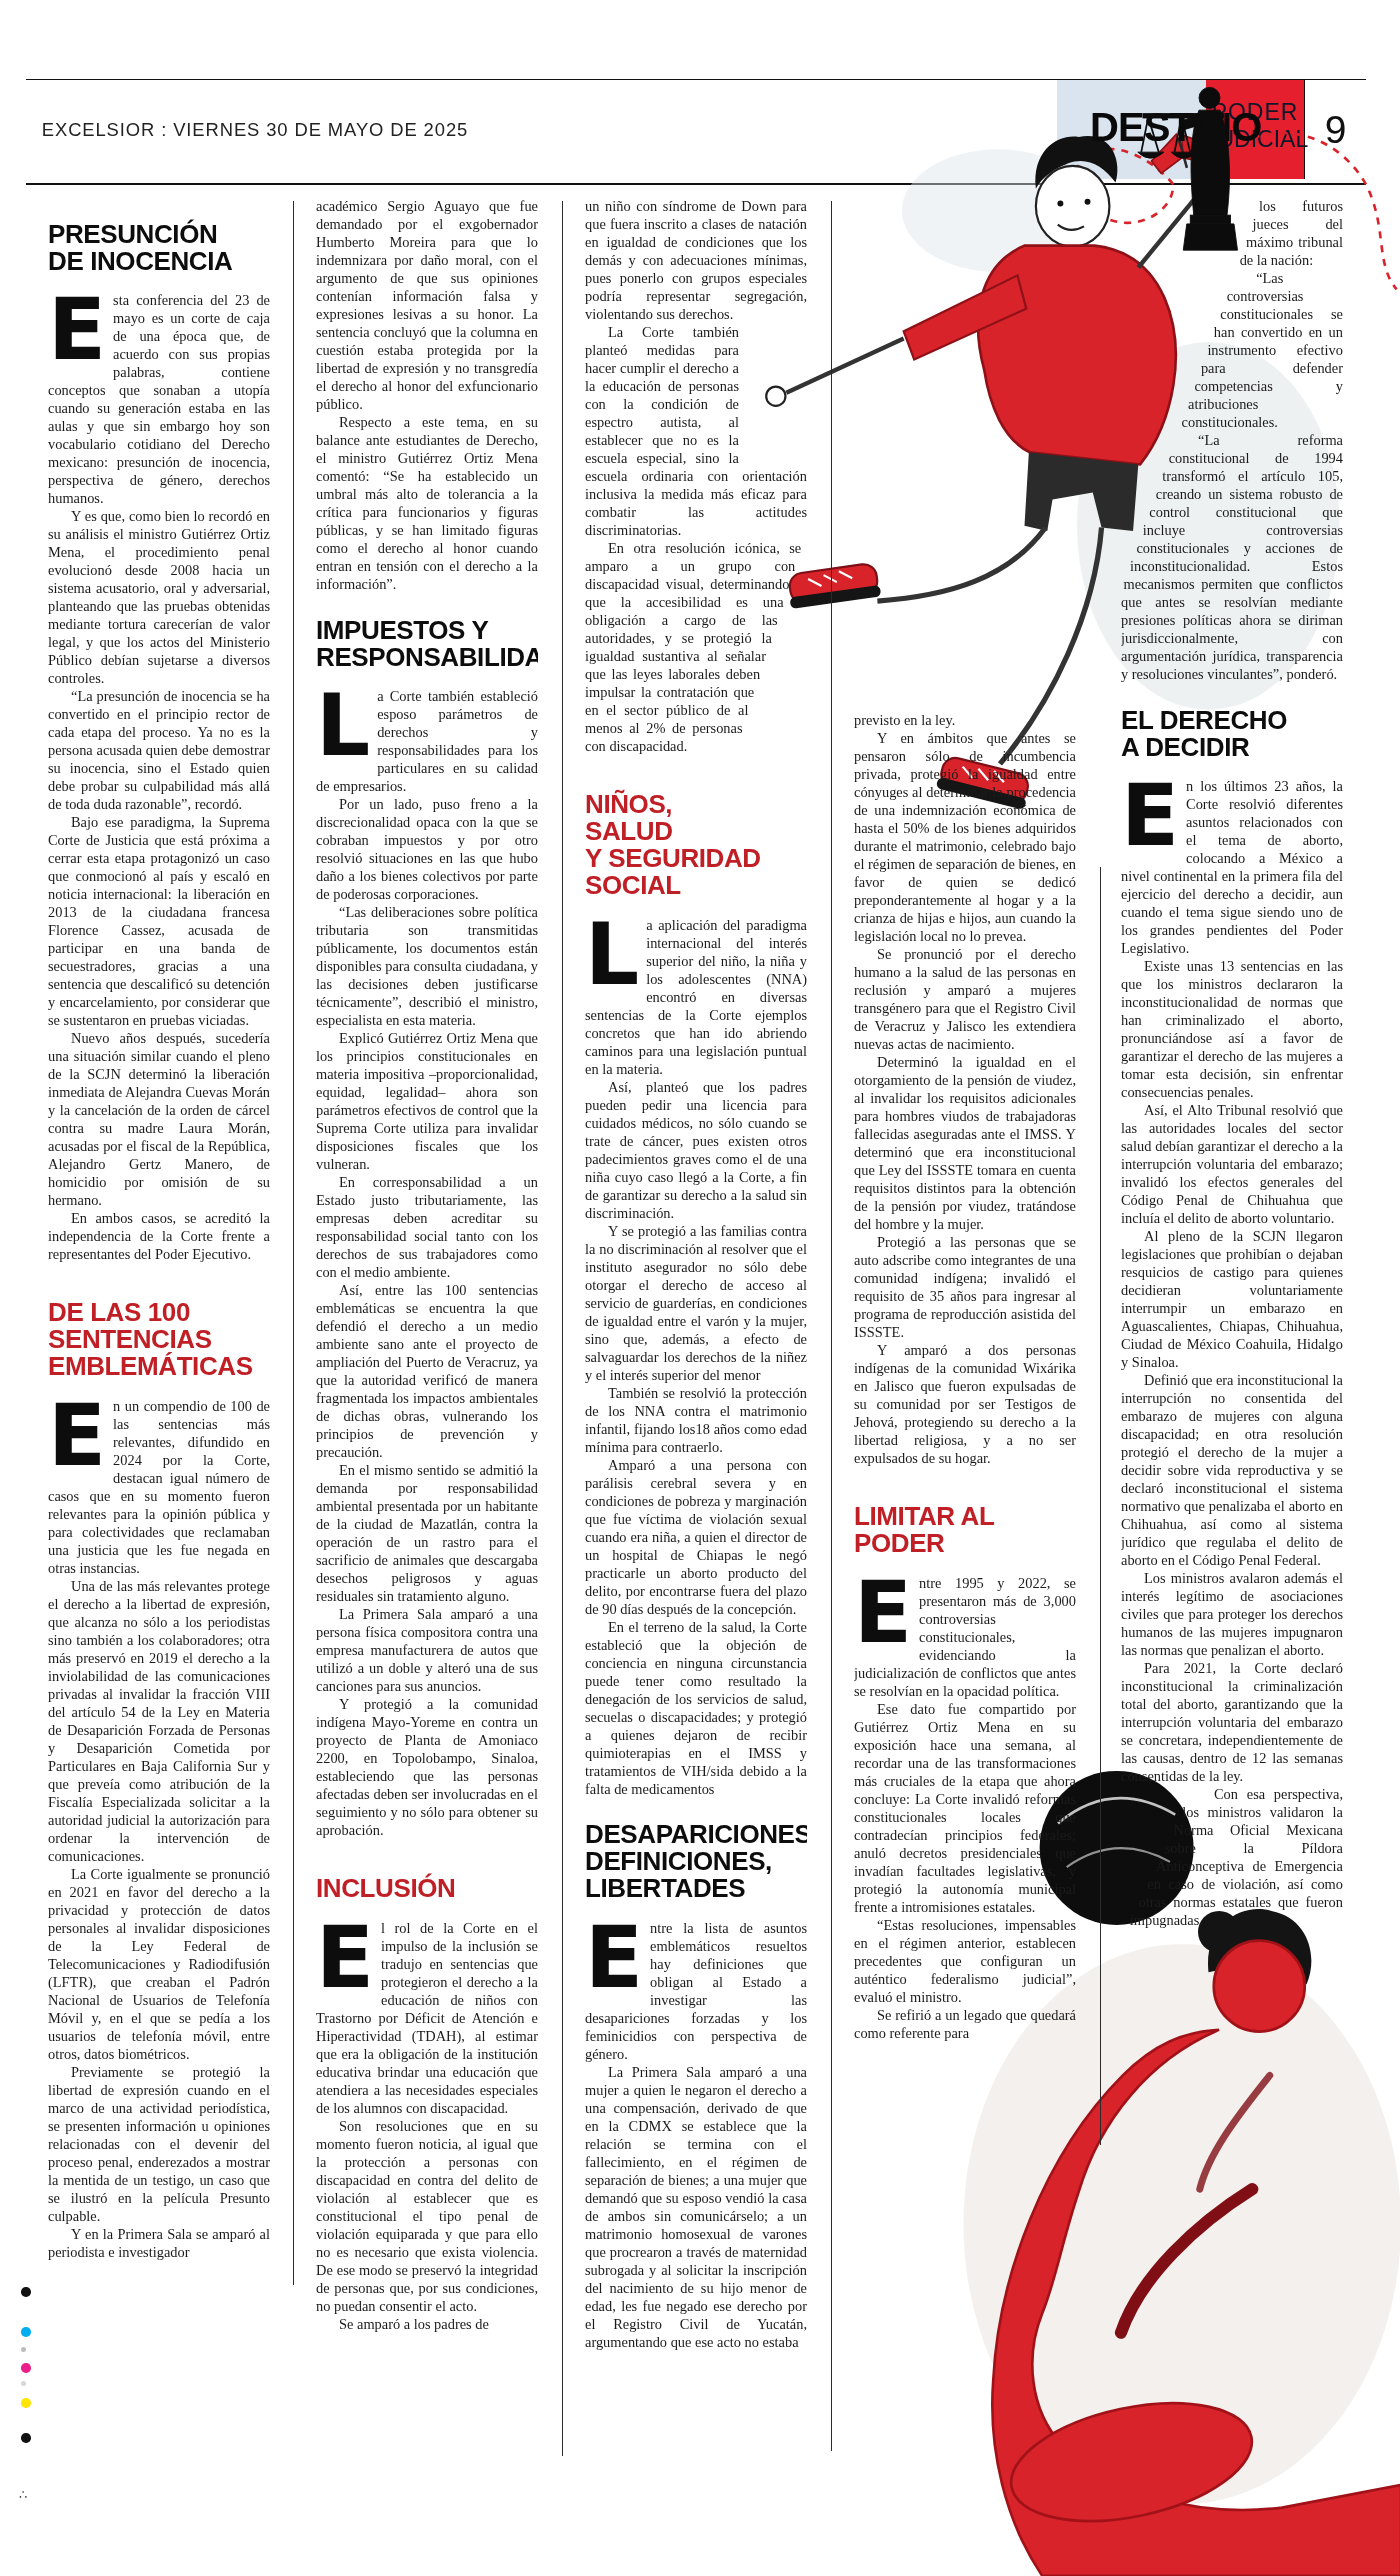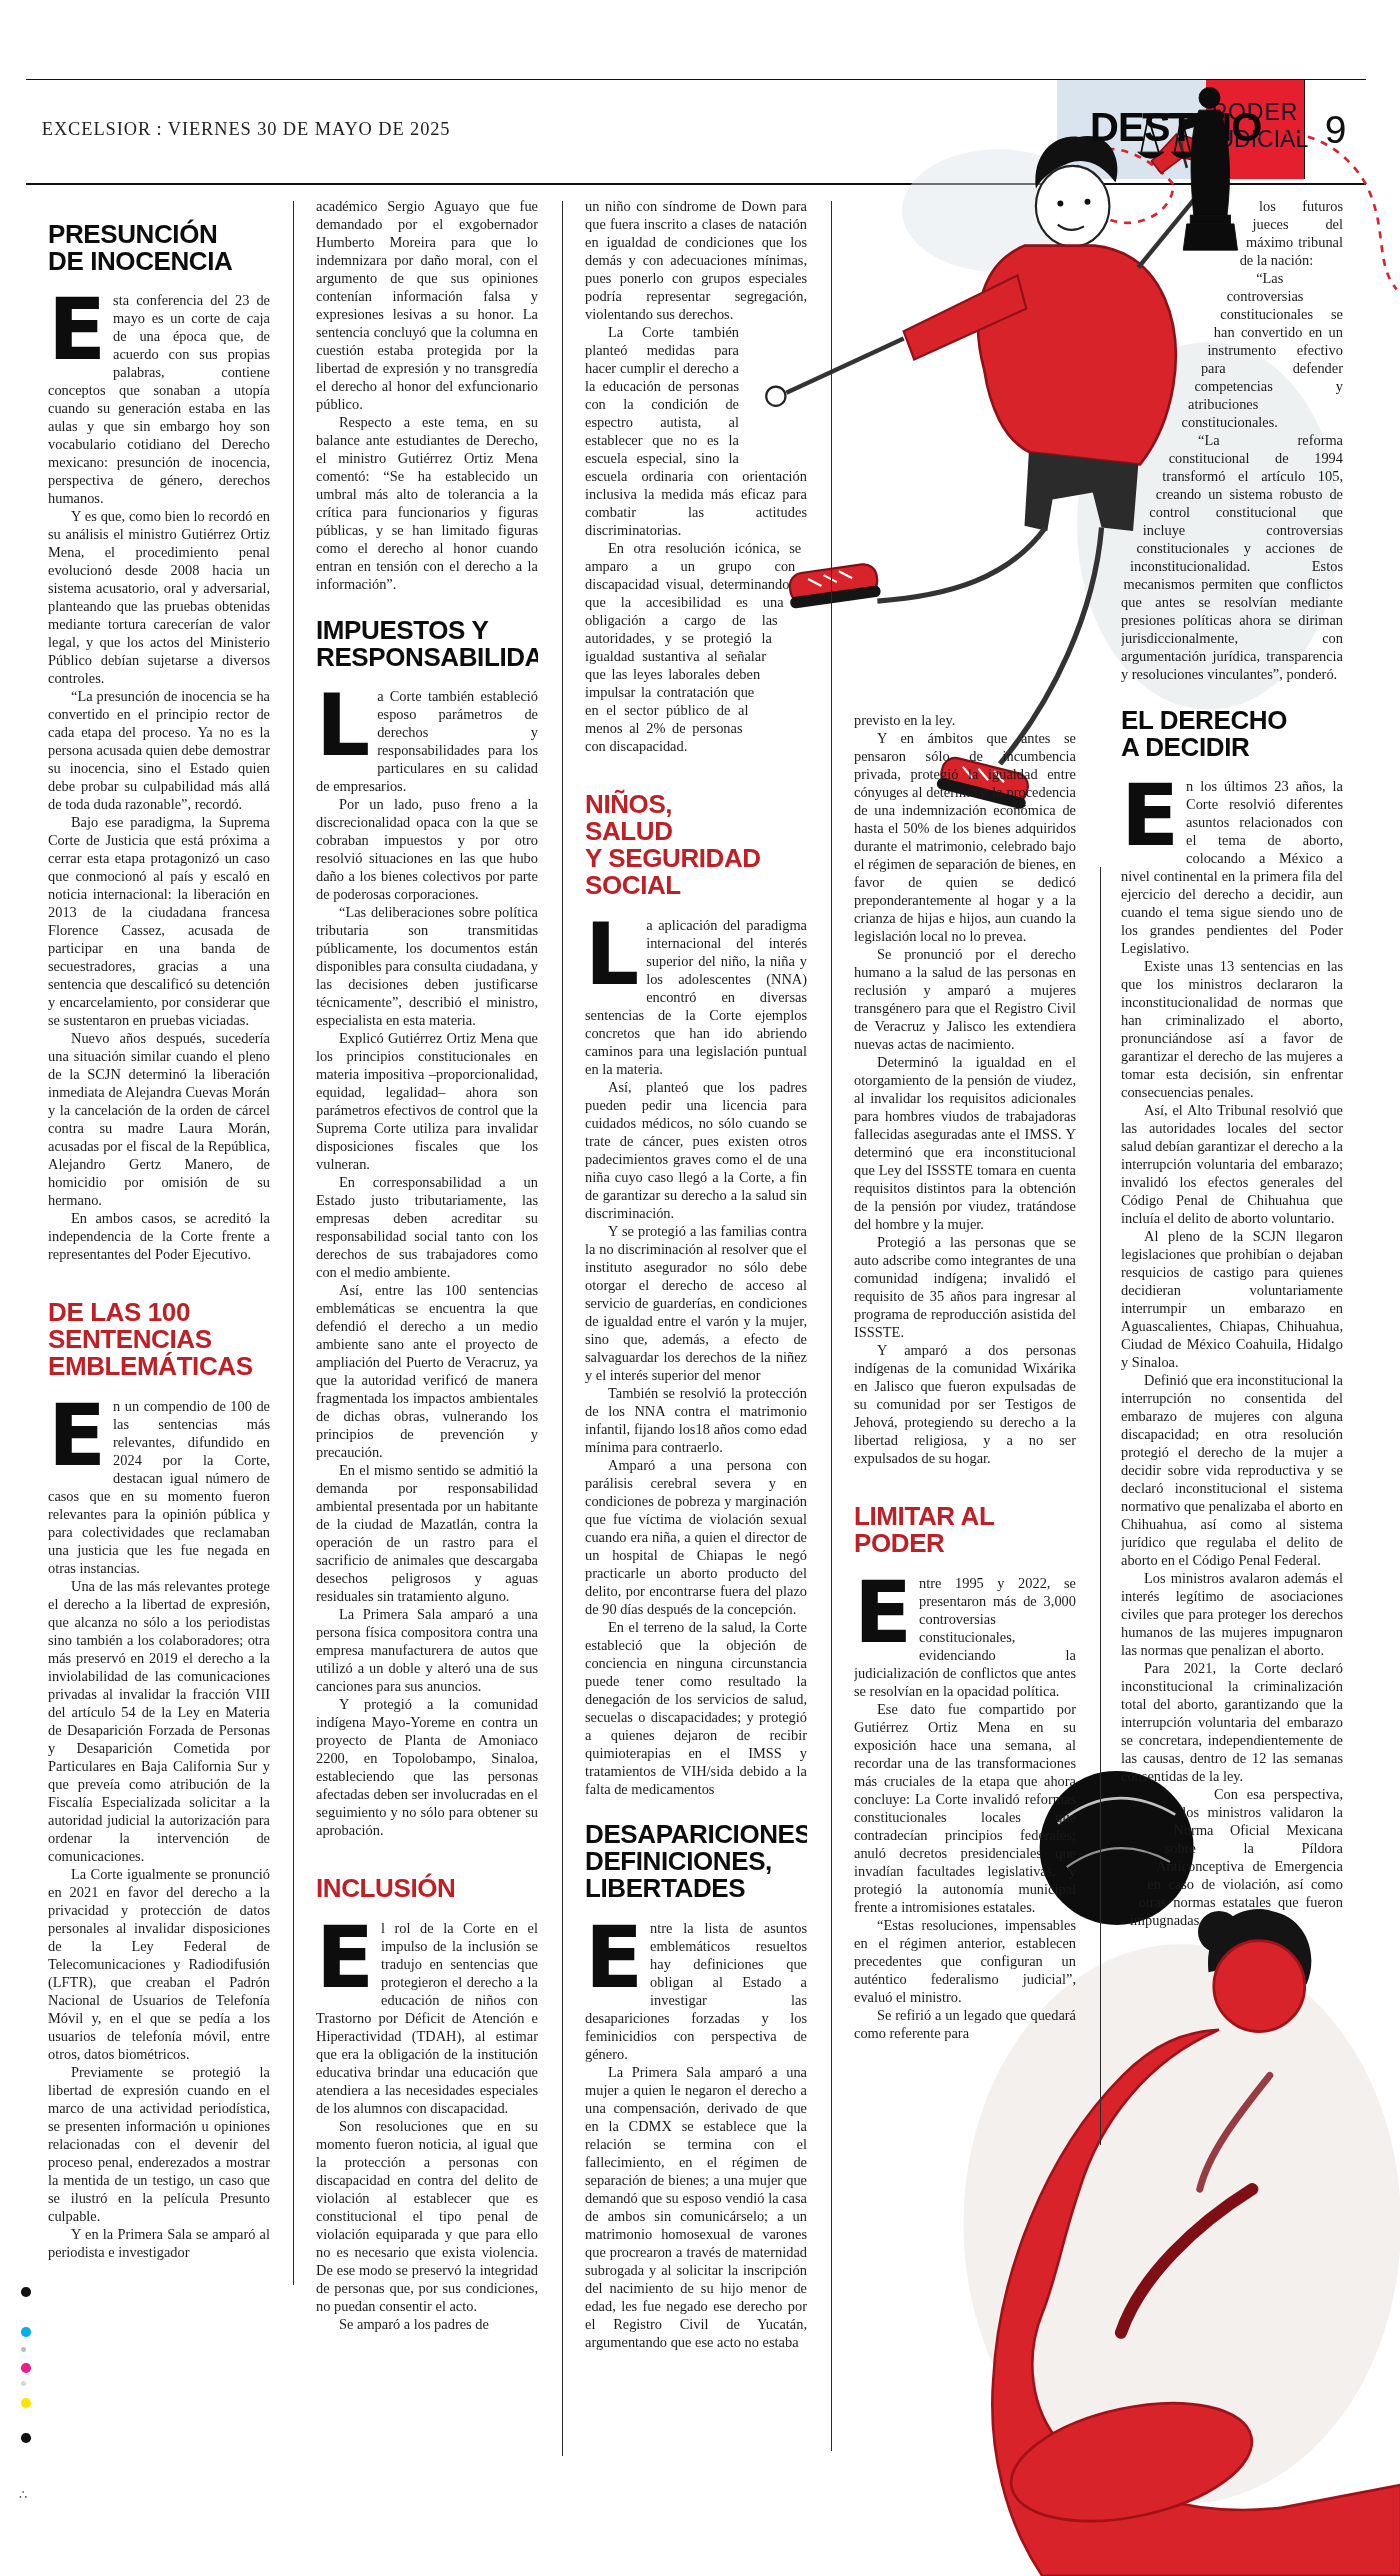--- a/index.html
+++ b/index.html
@@ -1,21 +1,21 @@
 <!DOCTYPE html>
 <html style="font-size:14px"><head>
 <meta charset="utf-8">
 <style>
   html,body{margin:0;padding:0;background:#e9e9e9;}
   #page{position:relative;width:1401px;height:2576px;background:#ffffff;overflow:hidden;
         font-family:"Liberation Serif", serif;color:#1b1b1b;}
   
   #band{position:absolute;left:26px;top:79px;width:1340px;height:103px;
         border-top:1.8px solid #111;border-bottom:2.6px solid #111;background:#fff;}
-  #band .date{position:absolute;left:15.8px;top:39px;font-family:Liberation Serif, serif;
+  #band .date{position:absolute;left:15.8px;top:39px;font-family:Liberation Sans, sans-serif;
         font-size:18.4px;letter-spacing:0.9px;color:#222;}
   #bluebox{position:absolute;left:1031px;top:0;width:175px;height:99px;background:#d9e4ee;}
   #redbox{position:absolute;left:1180px;top:0;width:98px;height:99px;background:#e51f2d;
         color:#0f172a;font-family:Liberation Sans, sans-serif;text-align:center;}
   #redbox .l1{margin-top:19px;font-size:23px;letter-spacing:0.9px;}
   #redbox .l2{font-size:23px;letter-spacing:0;}
   #numbox{position:absolute;left:1278px;top:0;width:61px;height:99px;border-left:1.8px solid #111;
         display:flex;align-items:center;justify-content:center;font-family:"Liberation Sans",sans-serif;
         font-size:39px;color:#111;}
   #brand{position:absolute;left:1064px;top:24.5px;font-family:"Liberation Sans",sans-serif;

